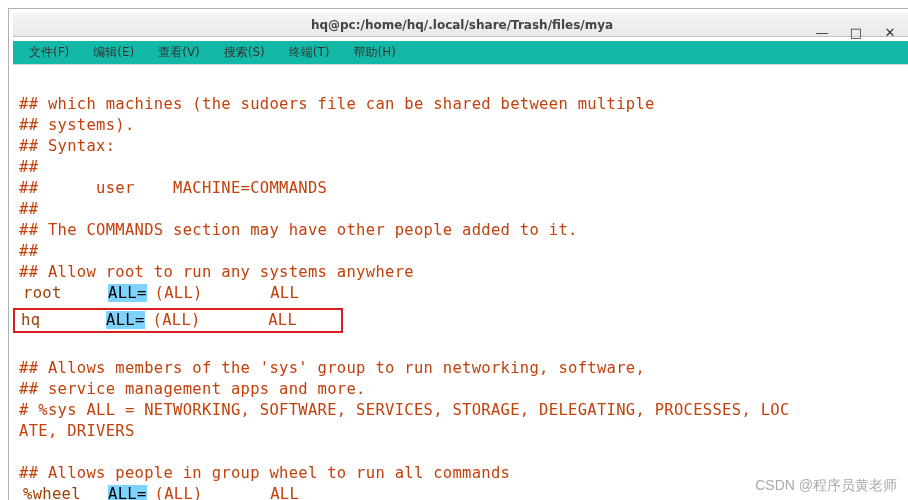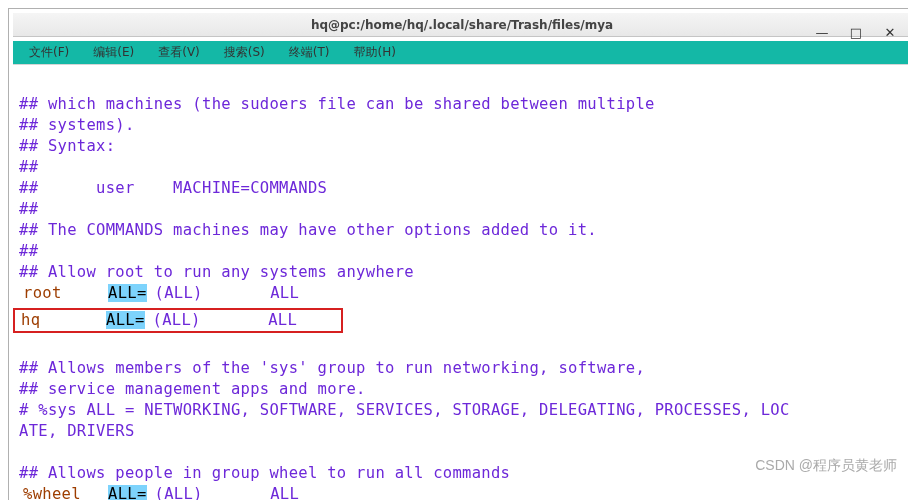--- a/index.html
+++ b/index.html
@@ -59,37 +59,37 @@
   cursor: pointer;
 }
 .content {
   font-family: "DejaVu Sans Mono", "Liberation Mono", monospace;
   font-size: 15.5px;
   line-height: 21px;
   padding: 4px 0 0 2px;
   white-space: pre;
   letter-spacing: 0.3px;
 }
-.c-blue { color: #6d28d9; }
+.c-blue { color: #c2410c; }
 .c-brown { color: #9d3d00; }
 .hl {
   background: #7dd3fc;
   color: #000;
 }
 .redbox {
   display: inline-block;
   border: 2px solid #d62020;
   padding-right: 40px;
   margin-left: -2px;
   padding-left: 2px;
 }
 .watermark {
   position: absolute;
   right: 14px;
-  bottom: 28px;
+  bottom: 8px;
   font-size: 14px;
   color: #aaa;
   font-family: Arial, sans-serif;
 }
 </style>
 </head>
 <body>
 
 <div class="titlebar">
   <span class="titlebar-text">hq@pc:/home/hq/.local/share/Trash/files/mya</span>
@@ -109,21 +109,21 @@
   <div class="menu-item">帮助(H)</div>
 </div>
 
 <div class="content">
 <span class="c-blue">## which machines (the sudoers file can be shared between multiple</span>
 <span class="c-blue">## systems).</span>
 <span class="c-blue">## Syntax:</span>
 <span class="c-blue">##</span>
 <span class="c-blue">##      user    MACHINE=COMMANDS</span>
 <span class="c-blue">##</span>
-<span class="c-blue">## The COMMANDS machines may have other options added to it.</span>
+<span class="c-blue">## The COMMANDS section may have other people added to it.</span>
 <span class="c-blue">##</span>
 <span class="c-blue">## Allow root to run any systems anywhere</span>
 <span><span class="c-brown">root    </span><span class="hl">ALL=</span><span class="c-blue">(ALL)       ALL</span></span>
 <span class="redbox"><span class="c-brown">hq      </span><span class="hl">ALL=</span><span class="c-blue">(ALL)       ALL</span></span>
 
 <span class="c-blue">## Allows members of the 'sys' group to run networking, software,</span>
 <span class="c-blue">## service management apps and more.</span>
 <span class="c-blue"># %sys ALL = NETWORKING, SOFTWARE, SERVICES, STORAGE, DELEGATING, PROCESSES, LOC</span>
 <span class="c-blue">ATE, DRIVERS</span>
 

